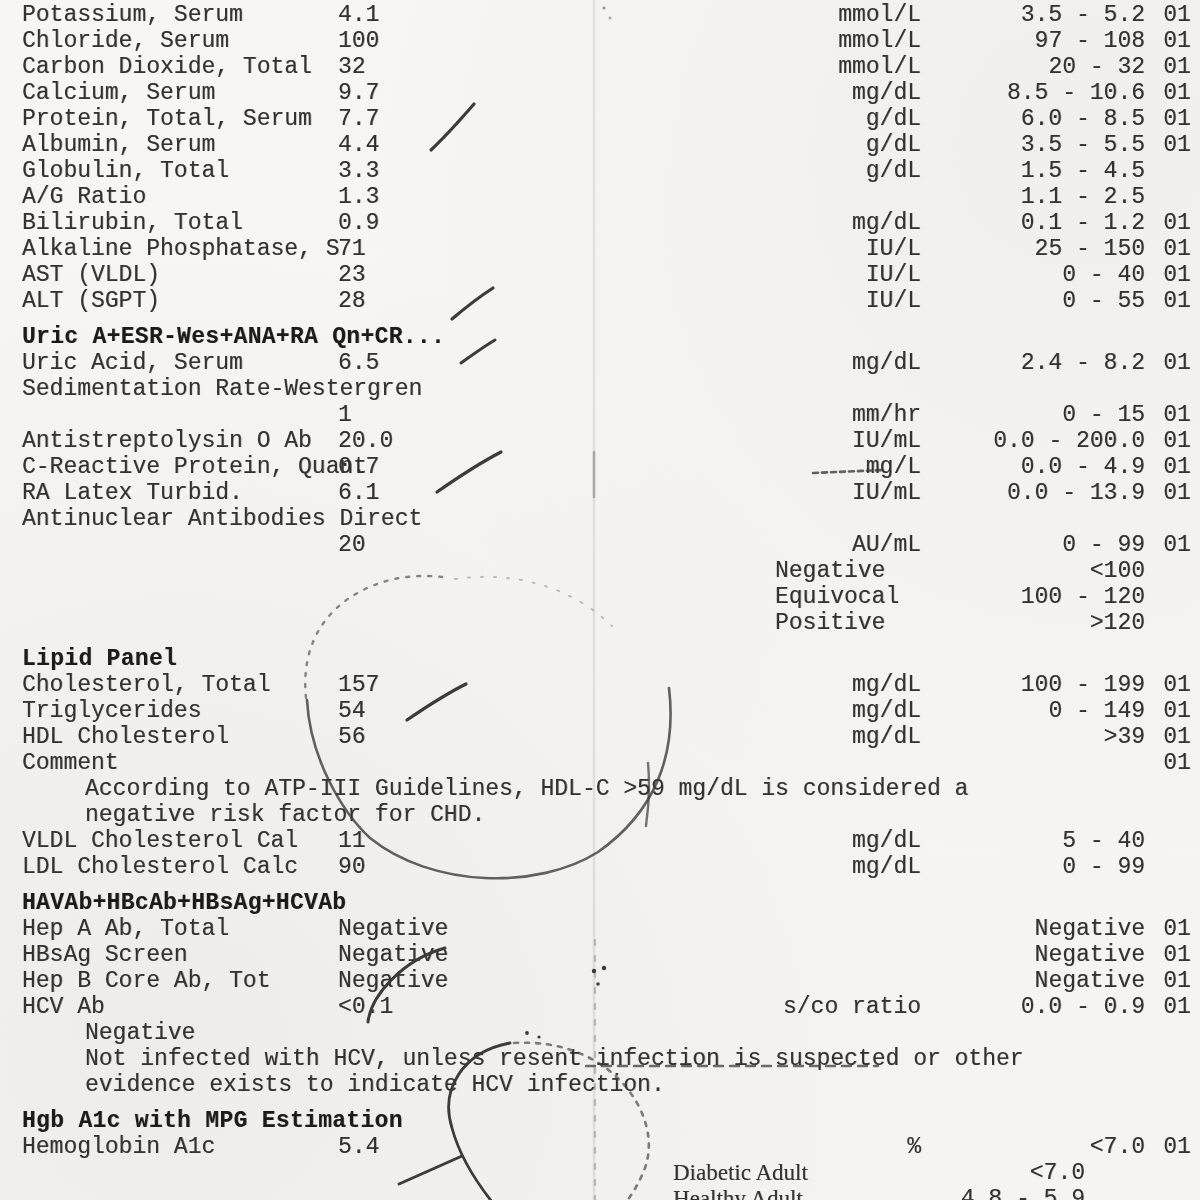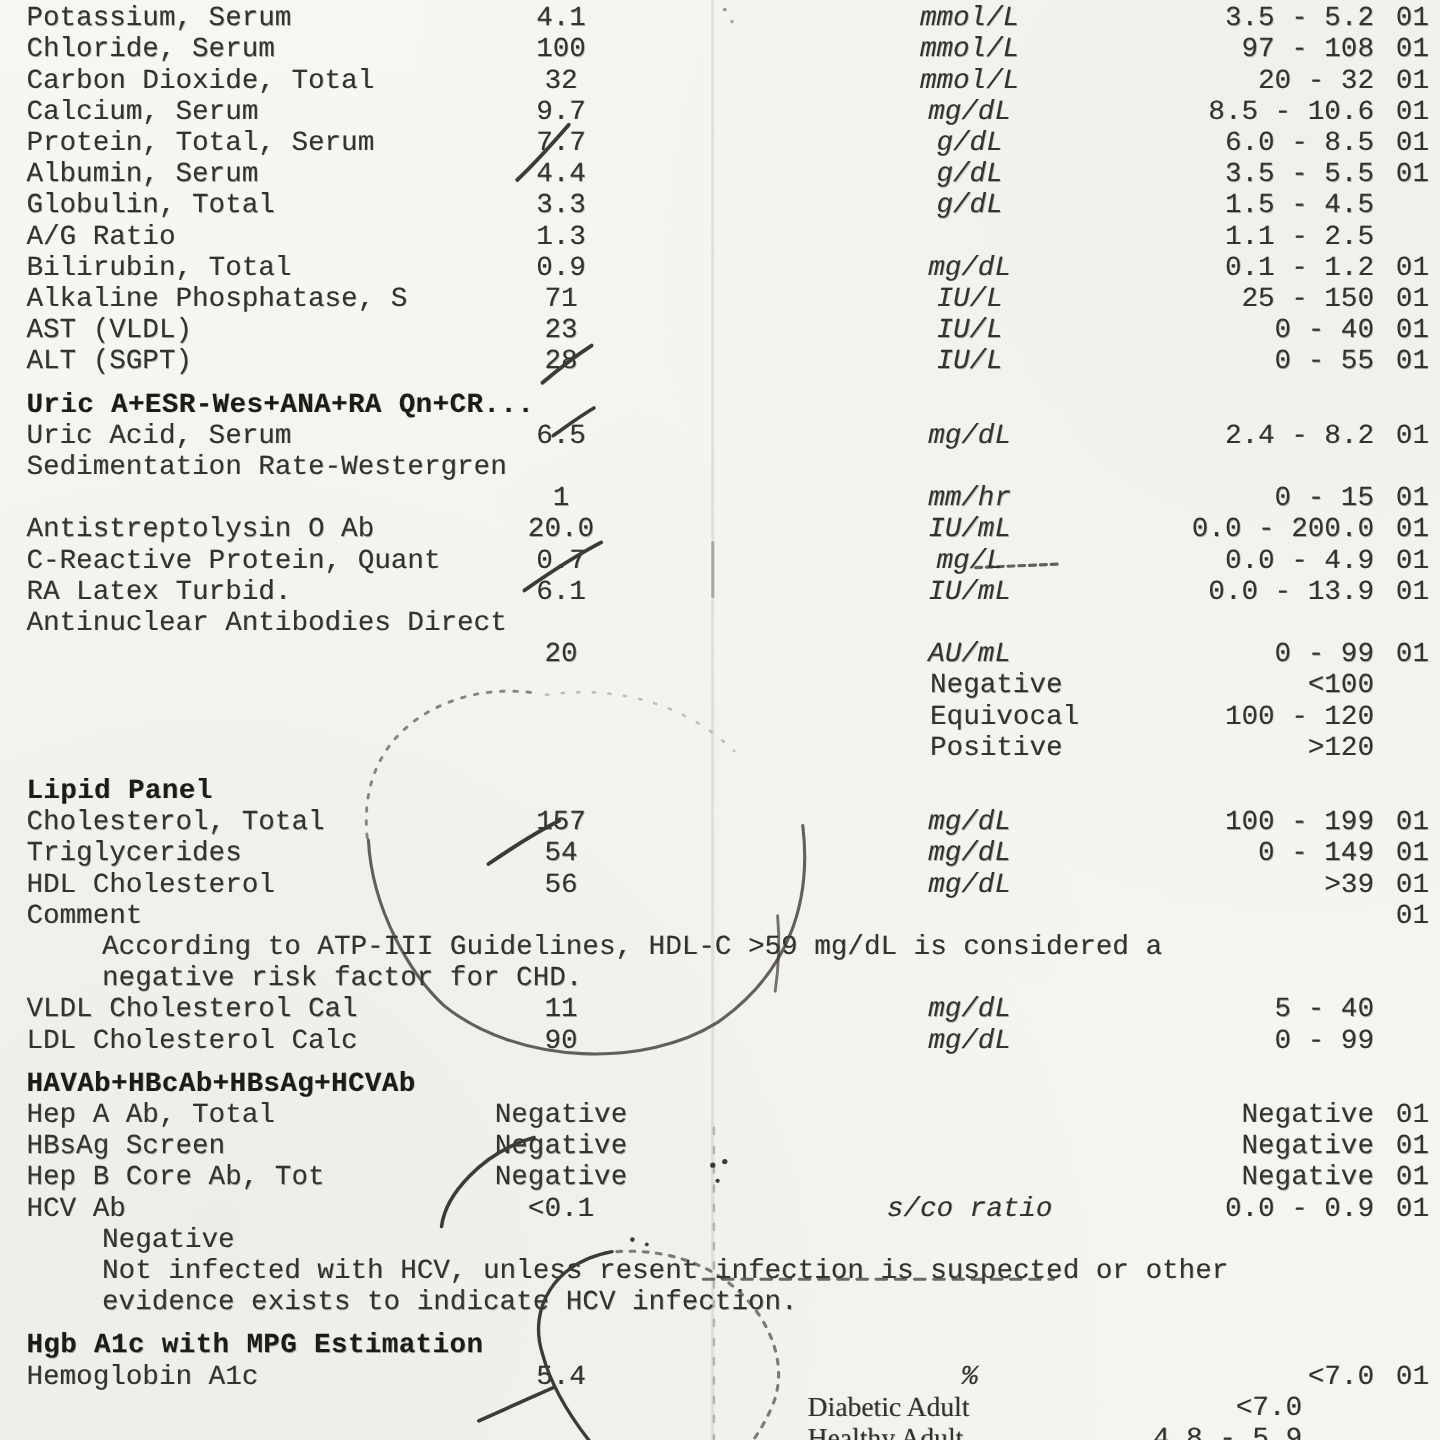--- a/index.html
+++ b/index.html
@@ -15,22 +15,22 @@
     font-family:"Liberation Mono","DejaVu Sans Mono",monospace;
     font-size:23px;
     color:#333231;
     text-shadow:0.6px 0.4px 0 rgba(45,43,40,0.38);
   }
   .report-body{position:absolute;top:2px;left:0;right:0;}
   .report-section + .report-section{margin-top:10px;}
   .row{position:relative;height:26px;white-space:pre;padding-left:16px;}
   .c-header{position:absolute;left:22px;font-weight:700;color:#1c1b1a;letter-spacing:0.3px;}
   .c-name{position:absolute;left:22px;}
-  .c-val{position:absolute;left:364px;width:207px;text-align:center;}
-  .c-unit{position:absolute;left:695px;width:226px;text-align:center;font-style:italic;}
+  .c-val{position:absolute;left:338px;width:207px;text-align:left;}
+  .c-unit{position:absolute;left:695px;width:226px;text-align:right;}
   .c-range{position:absolute;left:895px;width:250px;text-align:right;}
   .c-site{position:absolute;left:1148px;width:58px;text-align:center;}
   .c-note{position:absolute;left:85px;}
   .c-qlabel{position:absolute;left:775px;}
   .c-qlabel2{position:absolute;left:673px;font-family:Liberation Serif, serif;}
   .c-qrange2{position:absolute;left:895px;width:190px;text-align:right;}
   .pen-layer{position:absolute;top:0;left:0;width:1200px;height:1200px;pointer-events:none;}
   .pen-layer path,.pen-layer ellipse,.pen-layer line{fill:none;stroke:#3d3b39;stroke-linecap:round;}
   .fold{stroke:#77736c;}
 </style>

